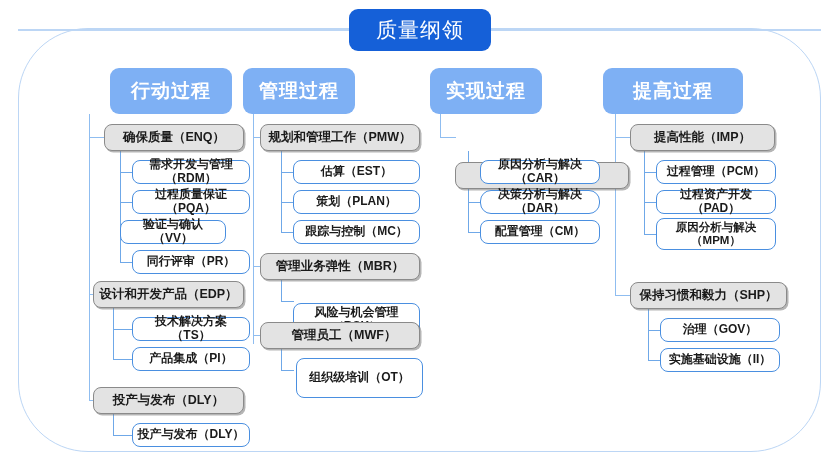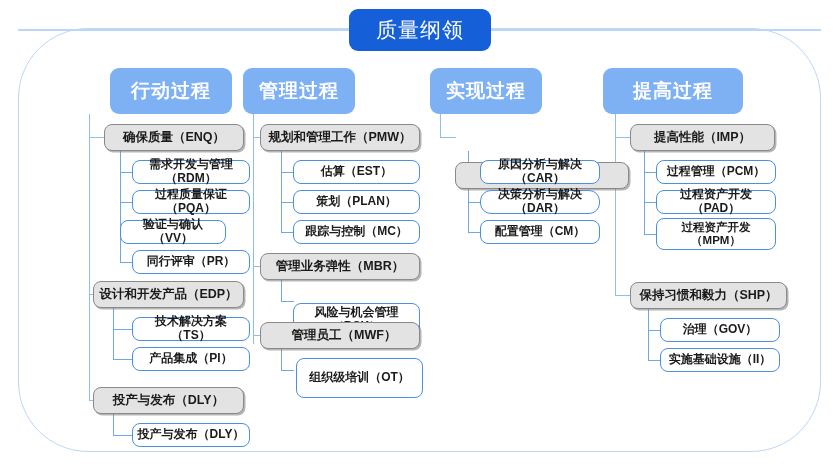--- a/index.html
+++ b/index.html
@@ -184,21 +184,21 @@
   <div class="conn h spine" style="left:615px;top:137px;width:16px;"></div>
   <div class="conn h spine" style="left:615px;top:295px;width:16px;"></div>
 
   <div class="group-box" style="left:630px;top:124px;width:145px;height:27px;">提高性能（IMP）</div>
   <div class="conn v" style="left:644px;top:151px;height:84px;"></div>
   <div class="conn h" style="left:644px;top:172px;width:13px;"></div>
   <div class="conn h" style="left:644px;top:202px;width:13px;"></div>
   <div class="conn h" style="left:644px;top:234px;width:13px;"></div>
   <div class="leaf-box" style="left:656px;top:160px;width:120px;height:24px;">过程管理（PCM）</div>
   <div class="leaf-box" style="left:656px;top:190px;width:120px;height:24px;">过程资产开发（PAD）</div>
-  <div class="leaf-box two-line" style="left:656px;top:218px;width:120px;height:32px;white-space:pre-line;">过程资产开发
+  <div class="leaf-box two-line" style="left:656px;top:218px;width:120px;height:32px;white-space:pre-line;">原因分析与解决
 （MPM）</div>
 
   <div class="group-box" style="left:630px;top:282px;width:157px;height:27px;">保持习惯和毅力（SHP）</div>
   <div class="conn v" style="left:648px;top:309px;height:52px;"></div>
   <div class="conn h" style="left:648px;top:330px;width:13px;"></div>
   <div class="conn h" style="left:648px;top:360px;width:13px;"></div>
   <div class="leaf-box" style="left:660px;top:318px;width:120px;height:24px;">治理（GOV）</div>
   <div class="leaf-box" style="left:660px;top:348px;width:120px;height:24px;">实施基础设施（II）</div>
 
 </div>

